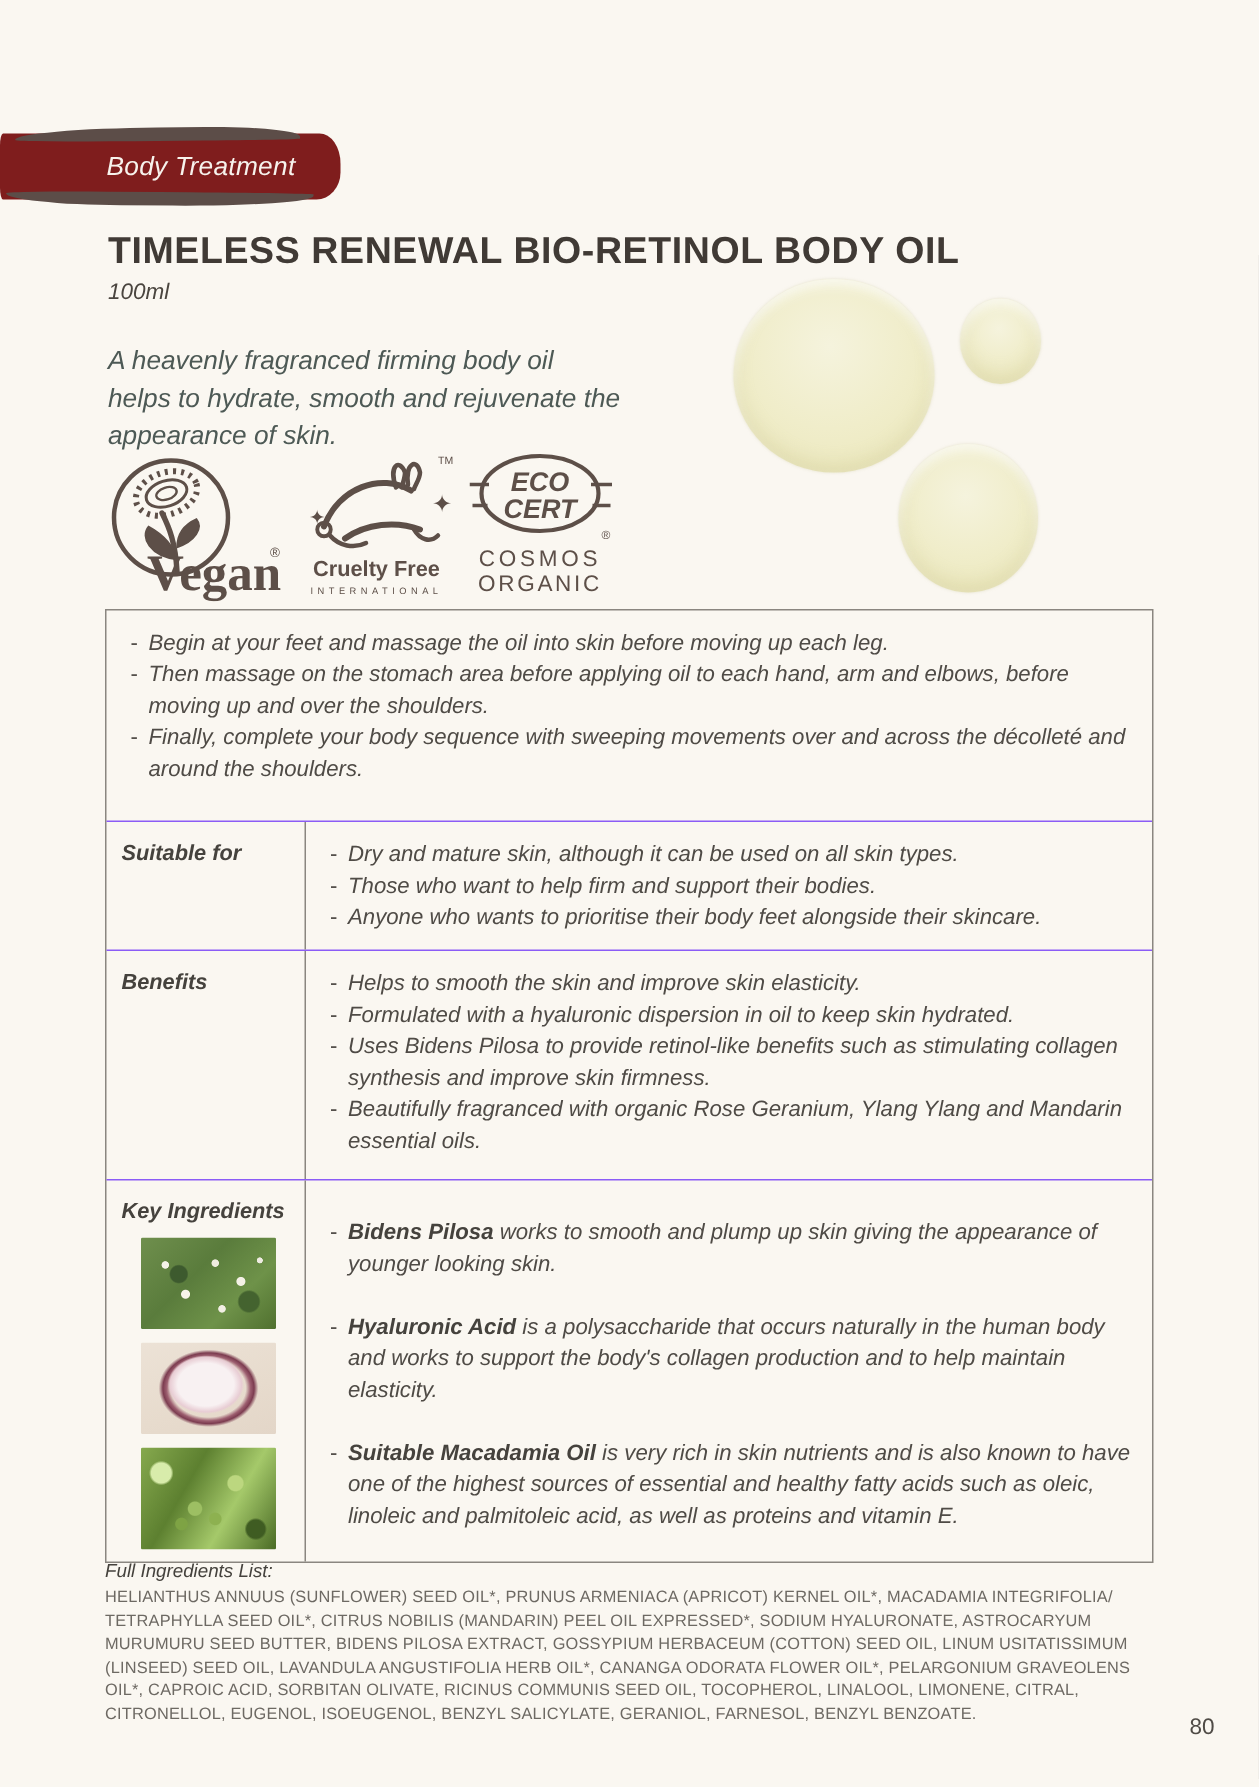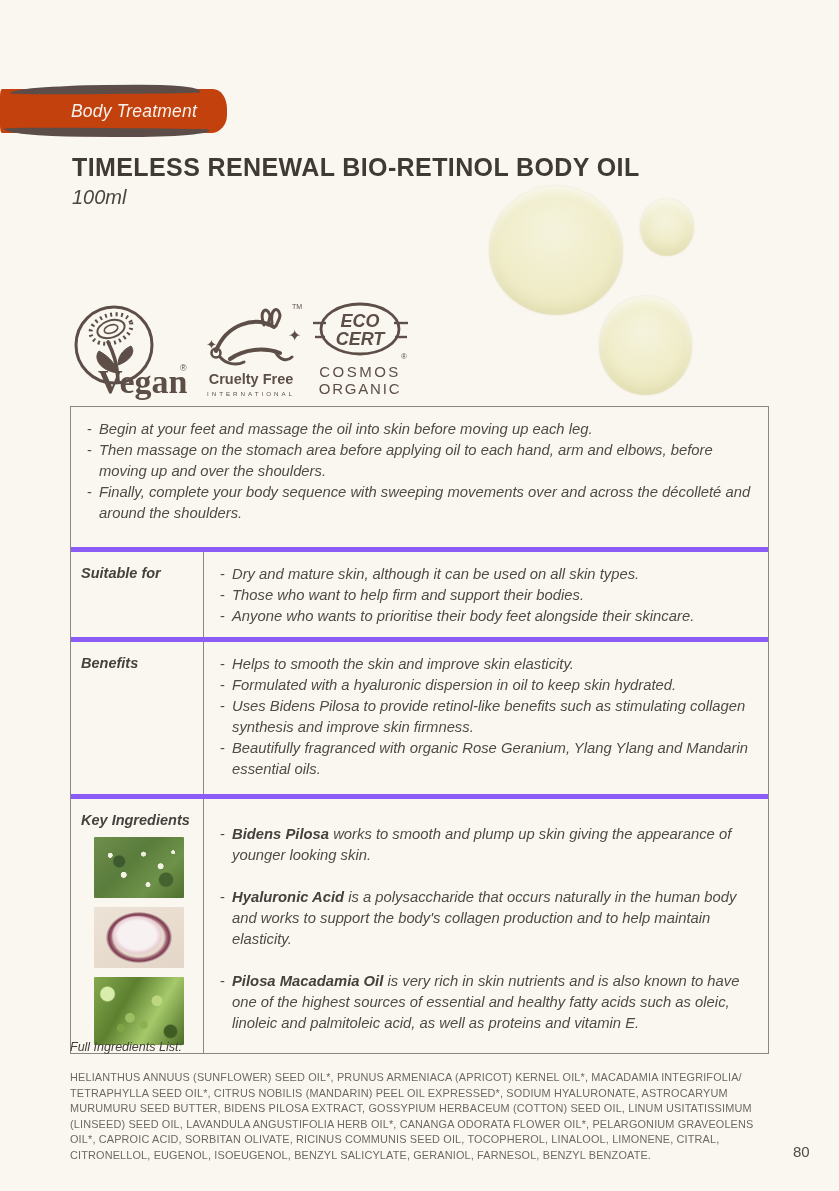--- a/index.html
+++ b/index.html
@@ -4,21 +4,21 @@
 <style>
   html,body{margin:0;padding:0;background:#e8e5df;}
   .page{
     position:relative;width:839px;height:1191px;margin:0 auto;
     background:#faf7f1;overflow:hidden;
     font-family:"Liberation Sans", sans-serif;color:#4f4b46;
   }
   
   .badge{
     position:absolute;left:0;top:89px;width:227px;height:44px;
-    background:#c2410c;
+    background:#7f1d1d;
     border-radius:2px 14px 16px 2px / 8px 20px 18px 8px;
   }
   .badge::before{
     content:"";position:absolute;left:10px;top:-4px;width:190px;height:9px;
     background:#5c4d48;border-radius:60% 40% 50% 50% / 100% 90% 10% 20%;
     transform:rotate(-.5deg);
   }
   .badge::after{
     content:"";position:absolute;left:4px;bottom:-4px;width:205px;height:9px;
     background:#5c4d48;border-radius:40% 60% 55% 45% / 20% 10% 95% 100%;
@@ -28,21 +28,21 @@
     position:absolute;left:71px;top:50%;transform:translateY(-50%);
     color:#f7f2ec;font-style:italic;font-size:17.5px;letter-spacing:.2px;white-space:nowrap;
   }
   
   .title{
     position:absolute;left:72px;top:153px;width:640px;
     font-size:25px;font-weight:bold;color:#403a35;letter-spacing:.4px;white-space:nowrap;
   }
   .volume{
     position:absolute;left:72px;top:186px;
-    font-size:20px;font-style:italic;color:#4a453f;
+    font-size:15px;font-style:italic;color:#4a453f;
   }
   .description{
     position:absolute;left:72px;top:228px;width:400px;
     font-size:17.5px;font-style:italic;line-height:25px;color:#4d5955;
     white-space:pre-line;
   }
   
   .droplet{
     position:absolute;border-radius:50%;
     background:radial-gradient(circle at 48% 35%, #f5f3dd 0%, #f0edca 50%, #eae6b8 100%);
@@ -54,21 +54,21 @@
   .droplet.medium{left:599px;top:296px;width:93px;height:99px;}
   
   .logos{position:absolute;left:70px;top:299px;width:345px;height:102px;}
   .logo{position:absolute;top:0;}
   .logo svg{display:block;}
   
   .info-table{
     position:absolute;left:70px;top:406px;width:697px;
     border:1px solid #8a8680;background:transparent;
   }
-  .trow{display:flex;border-top:5px solid #8b5cf6;}
+  .trow{display:flex;border-top:1px solid #8b5cf6;}
   .trow:first-child{border-top:none;}
   .cell-label{
     width:133px;flex:0 0 133px;border-right:1px solid #8a8680;
     padding:13px 8px 8px 10px;box-sizing:border-box;
     font-style:italic;font-weight:bold;font-size:14.5px;color:#45423d;
   }
   .cell-body{
     flex:1;padding:12px 12px 10px 8px;box-sizing:border-box;
     font-size:14.8px;line-height:21px;color:#4f4b46;
   }
@@ -112,35 +112,38 @@
       radial-gradient(circle 7px at 30% 75%, #7ea344 55%, transparent 65%),
       radial-gradient(circle 9px at 70% 35%, #bcd77f 55%, transparent 65%),
       radial-gradient(circle 12px at 15% 25%, #d8ecab 55%, transparent 68%),
       radial-gradient(circle 11px at 85% 80%, #3f5c22 55%, transparent 68%),
       linear-gradient(120deg, #86a94e 0%, #5d8030 35%, #a5c96a 65%, #4a6b25 100%);
   }
   
   .full-ing{position:absolute;left:70px;top:1040px;width:702px;}
   .fi-label{font-size:12.5px;font-weight:normal;font-style:italic;color:#45423d;}
   .fi-text{
-    margin-top:16px;font-size:10.9px;line-height:15.6px;color:#6d6963;letter-spacing:.15px;
+    margin-top:4px;font-size:10.9px;line-height:15.6px;color:#6d6963;letter-spacing:.15px;
   }
   .page-num{position:absolute;left:793px;top:1143px;font-size:15px;color:#4f4b46;}
 </style>
 </head>
 <body>
 
 <div class="page">
 
   <div class="badge">
     <span class="badge-label">Body Treatment</span>
   </div>
 
   <div class="title">TIMELESS RENEWAL BIO-RETINOL BODY OIL</div>
   <div class="volume">100ml</div>
+  <div class="description">A heavenly fragranced firming body oil
+helps to hydrate, smooth and rejuvenate the
+appearance of skin.</div>
 
   <div>
     <div class="droplet large"></div>
     <div class="droplet small"></div>
     <div class="droplet medium"></div>
   </div>
 
   <div class="logos">
 
     <div class="logo" style="left:0;">
@@ -266,21 +269,21 @@
           <div class="bullet">
             <span class="dash">-</span>
             <span class="btxt"><b>Bidens Pilosa</b> works to smooth and plump up skin giving the appearance of younger looking skin.</span>
           </div>
           <div class="bullet">
             <span class="dash">-</span>
             <span class="btxt"><b>Hyaluronic Acid</b> is a polysaccharide that occurs naturally in the human body and works to support the body's collagen production and to help maintain elasticity.</span>
           </div>
           <div class="bullet">
             <span class="dash">-</span>
-            <span class="btxt"><b>Pilosa Macadamia Oil</b> is very rich in skin nutrients and is also known to have one of the highest sources of essential and healthy fatty acids such as oleic, linoleic and palmitoleic acid, as well as proteins and vitamin E.</span>
+            <span class="btxt"><b>Suitable Macadamia Oil</b> is very rich in skin nutrients and is also known to have one of the highest sources of essential and healthy fatty acids such as oleic, linoleic and palmitoleic acid, as well as proteins and vitamin E.</span>
           </div>
         </div>
     </div>
   </div>
 
   <div class="full-ing">
     <div class="fi-label">Full Ingredients List:</div>
     <div class="fi-text">HELIANTHUS ANNUUS (SUNFLOWER) SEED OIL*, PRUNUS ARMENIACA (APRICOT) KERNEL OIL*, MACADAMIA INTEGRIFOLIA/ TETRAPHYLLA SEED OIL*, CITRUS NOBILIS (MANDARIN) PEEL OIL EXPRESSED*, SODIUM HYALURONATE, ASTROCARYUM MURUMURU SEED BUTTER, BIDENS PILOSA EXTRACT, GOSSYPIUM HERBACEUM (COTTON) SEED OIL, LINUM USITATISSIMUM (LINSEED) SEED OIL, LAVANDULA ANGUSTIFOLIA HERB OIL*, CANANGA ODORATA FLOWER OIL*, PELARGONIUM GRAVEOLENS OIL*, CAPROIC ACID, SORBITAN OLIVATE, RICINUS COMMUNIS SEED OIL, TOCOPHEROL, LINALOOL, LIMONENE, CITRAL, CITRONELLOL, EUGENOL, ISOEUGENOL, BENZYL SALICYLATE, GERANIOL, FARNESOL, BENZYL BENZOATE.</div>
   </div>
 

